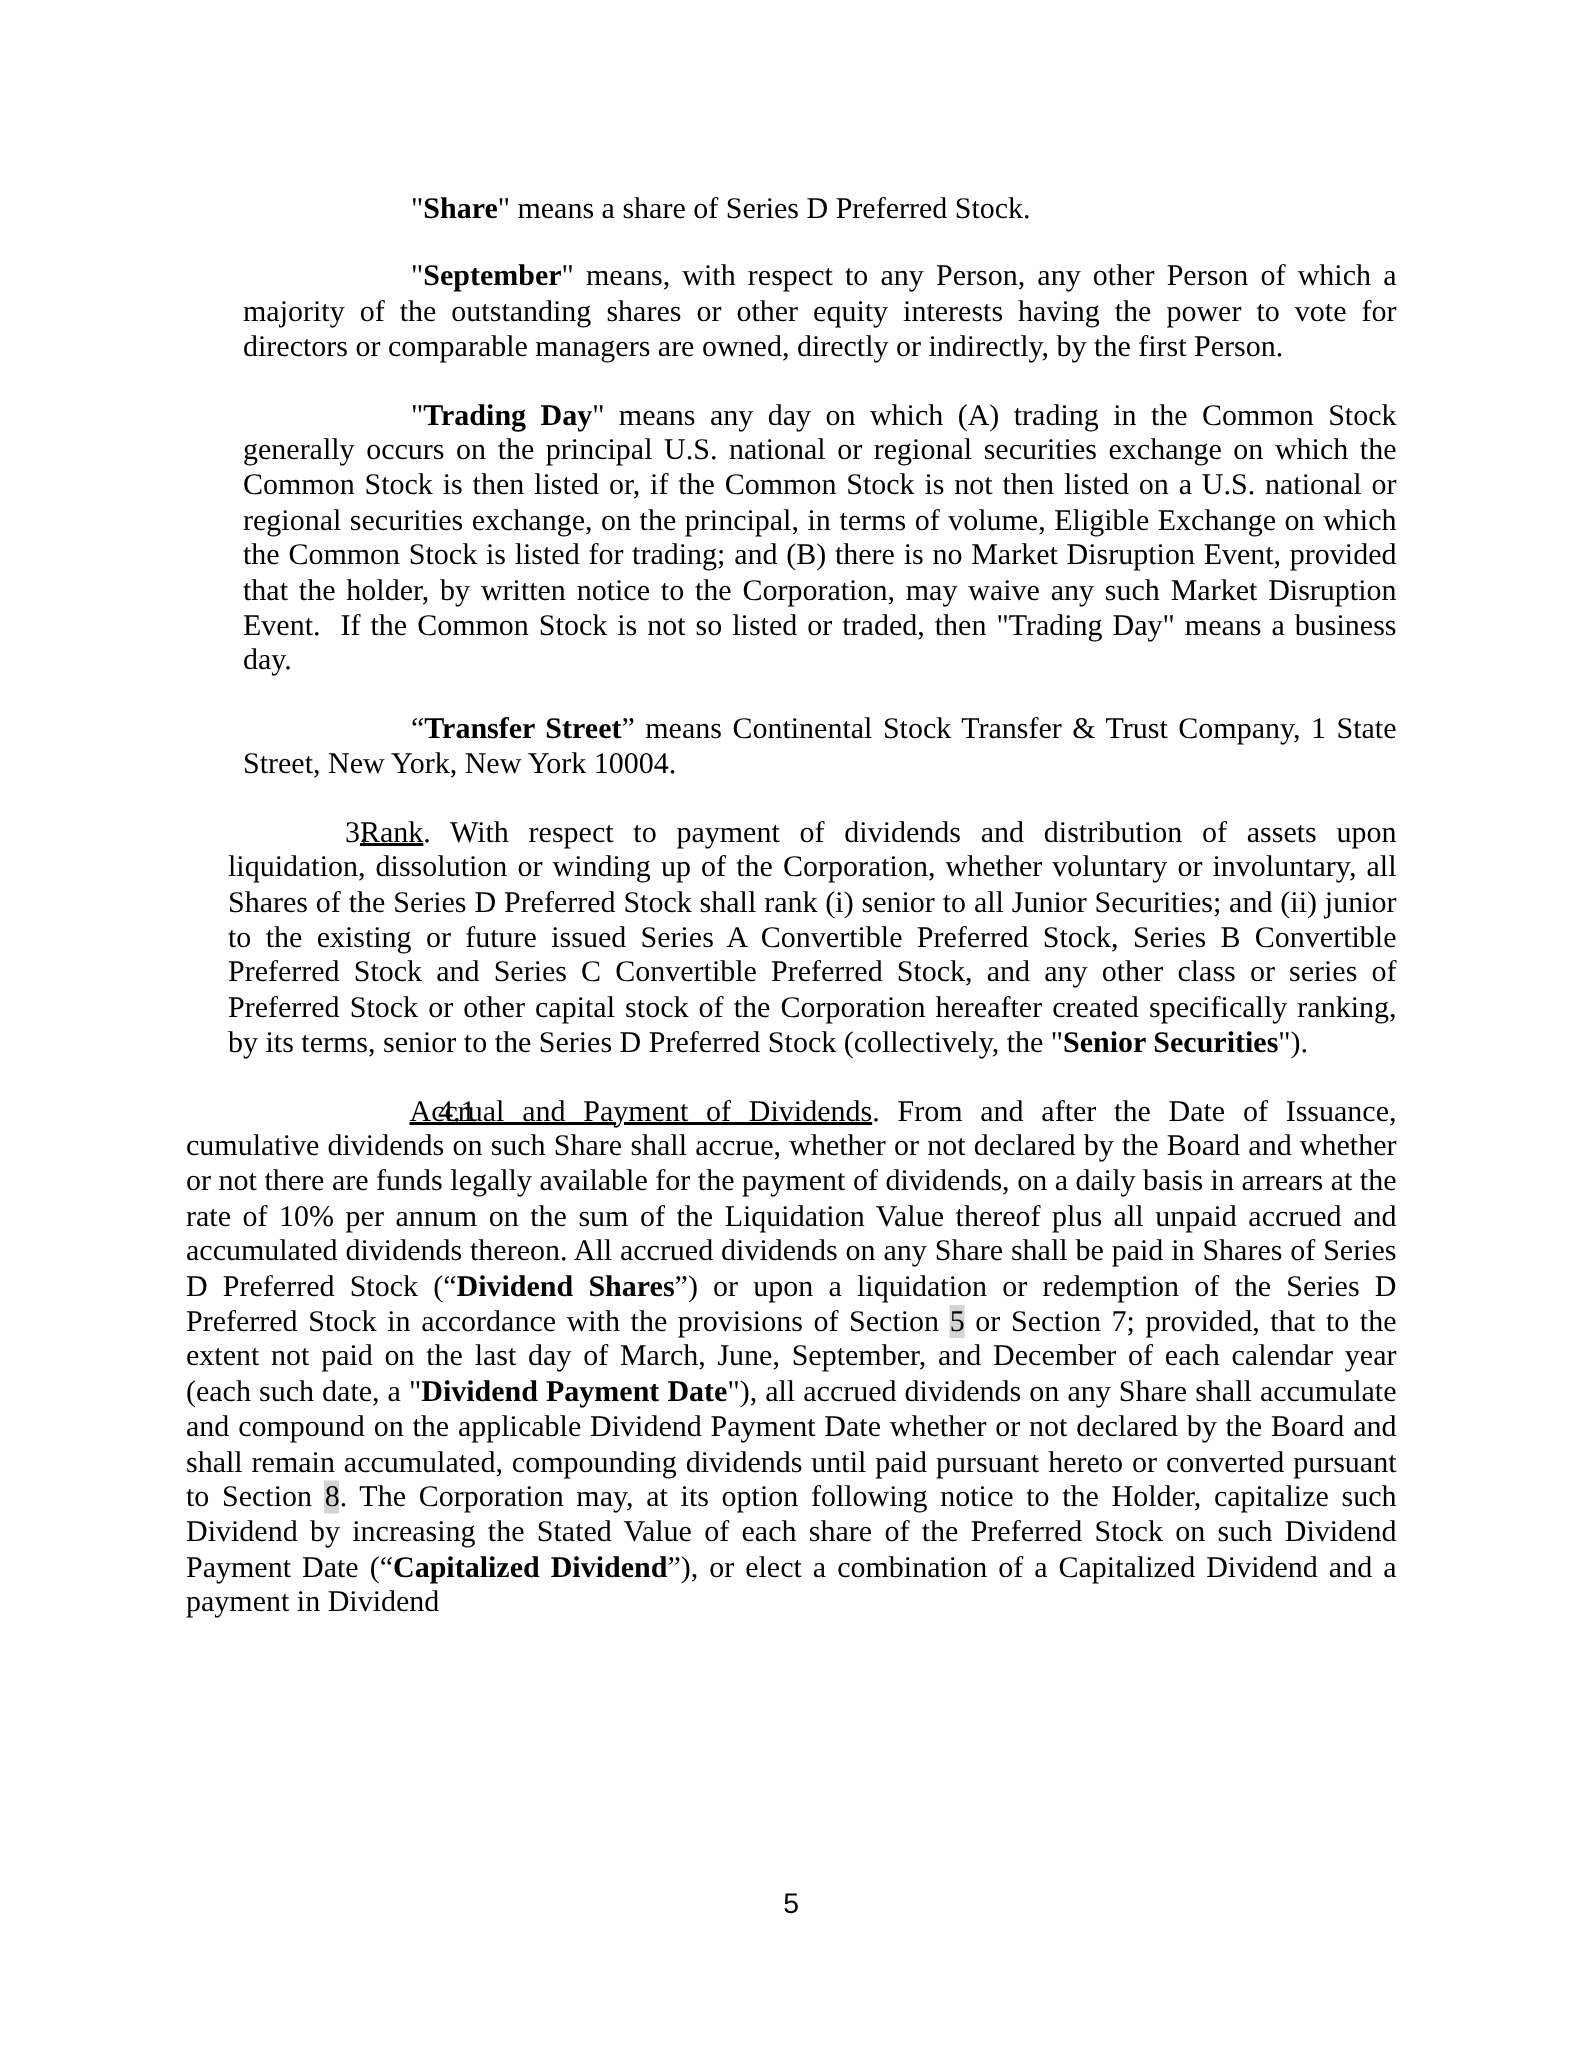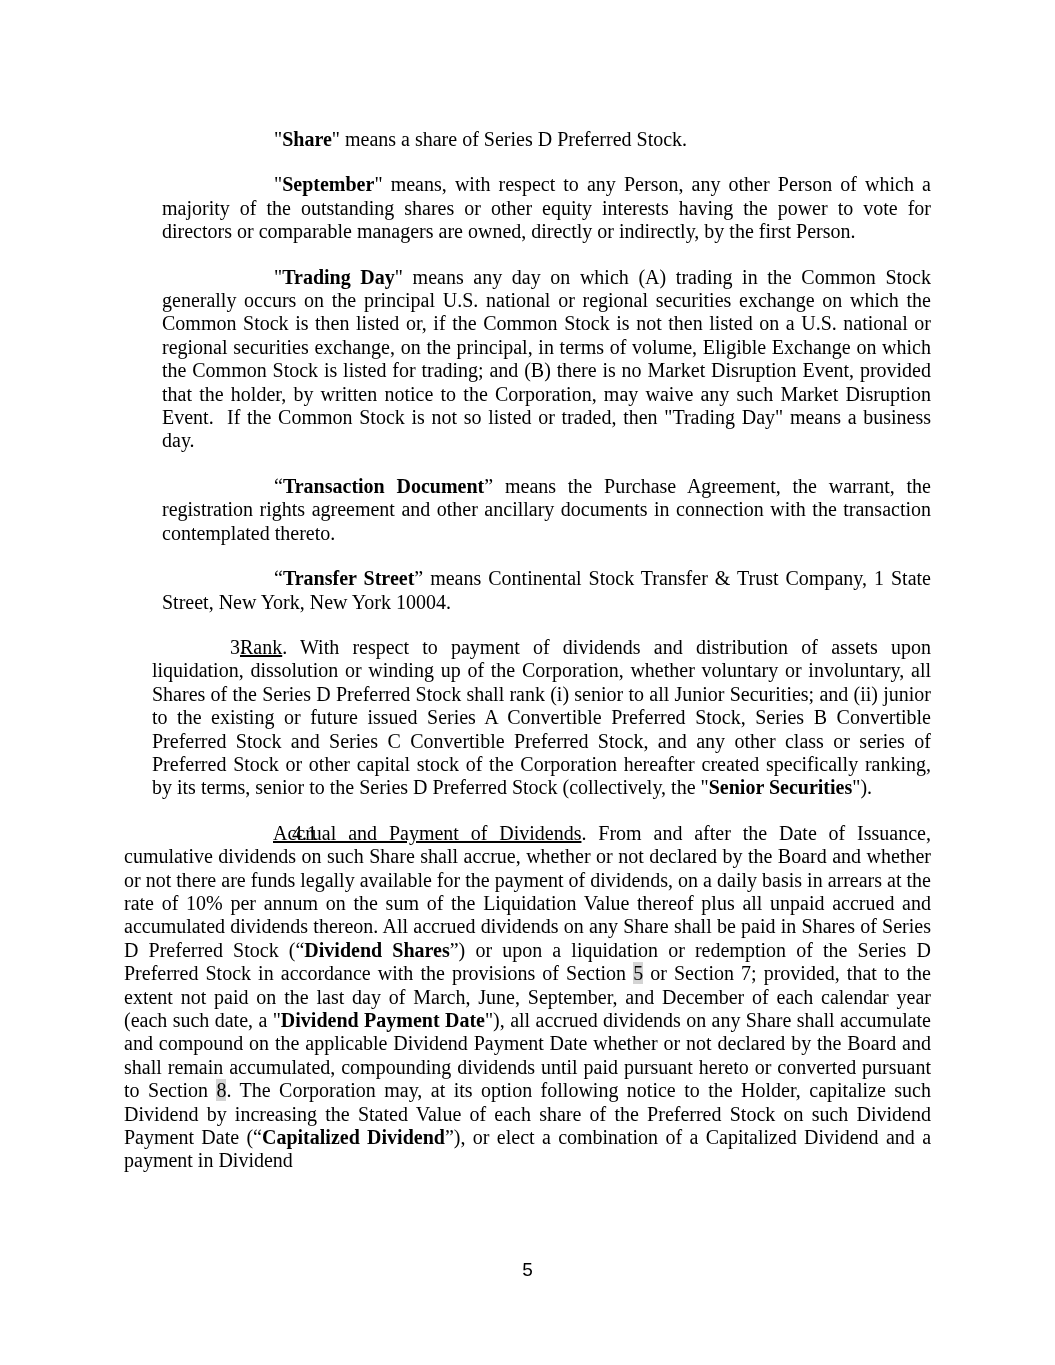--- a/index.html
+++ b/index.html
@@ -48,19 +48,18 @@
   }
 </style>
 </head>
 <body>
 
 <div class="page">
   <div class="content">
     <p class="para def"><span>"</span><span class="bold">Share</span><span>" means a share of Series D Preferred Stock.</span></p>
     <p class="para def"><span>"</span><span class="bold">September</span><span>" means, with respect to any Person, any other Person of which a majority of the outstanding shares or other equity interests having the power to vote for directors or comparable managers are owned, directly or indirectly, by the first Person.</span></p>
     <p class="para def"><span>"</span><span class="bold">Trading Day</span><span>" means any day on which (A) trading in the Common Stock generally occurs on the principal U.S. national or regional securities exchange on which the Common Stock is then listed or, if the Common Stock is not then listed on a U.S. national or regional securities exchange, on the principal, in terms of volume, Eligible Exchange on which the Common Stock is listed for trading; and (B) there is no Market Disruption Event, provided that the holder, by written notice to the Corporation, may waive any such Market Disruption Event.  If the Common Stock is not so listed or traded, then "Trading Day" means a business day.</span></p>
-    <p class="para def"><span>“</span><span class="bold">Transaction Document</span><span>” means the Purchase Agreement, the warrant, the registration rights agreement and other ancillary documents in connection with the transaction contemplated thereto.</span></p>
     <p class="para def"><span>“</span><span class="bold">Transfer Street</span><span>” means Continental Stock Transfer &amp; Trust Company, 1 State Street, New York, New York 10004.</span></p>
     <p class="para sec"><span class="num">3.</span><span class="und">Rank</span><span>. With respect to payment of dividends and distribution of assets upon liquidation, dissolution or winding up of the Corporation, whether voluntary or involuntary, all Shares of the Series D Preferred Stock shall rank (i) senior to all Junior Securities; and (ii) junior to the existing or future issued Series A Convertible Preferred Stock, Series B Convertible Preferred Stock and Series C Convertible Preferred Stock, and any other class or series of Preferred Stock or other capital stock of the Corporation hereafter created specifically ranking, by its terms, senior to the Series D Preferred Stock (collectively, the "</span><span class="bold">Senior Securities</span><span>").</span></p>
     <p class="para sec41"><span class="num">4.1</span><span class="und">Accrual and Payment of Dividends</span><span>. From and after the Date of Issuance, cumulative dividends on such Share shall accrue, whether or not declared by the Board and whether or not there are funds legally available for the payment of dividends, on a daily basis in arrears at the rate of 10% per annum on the sum of the Liquidation Value thereof plus all unpaid accrued and accumulated dividends thereon. All accrued dividends on any Share shall be paid in Shares of Series D Preferred Stock (“</span><span class="bold">Dividend Shares</span><span>”) or upon a liquidation or redemption of the Series D Preferred Stock in accordance with the provisions of Section </span><span class="hl">5</span><span> or Section 7; provided, that to the extent not paid on the last day of March, June, September, and December of each calendar year (each such date, a "</span><span class="bold">Dividend Payment Date</span><span>"), all accrued dividends on any Share shall accumulate and compound on the applicable Dividend Payment Date whether or not declared by the Board and shall remain accumulated, compounding dividends until paid pursuant hereto or converted pursuant to Section </span><span class="hl">8</span><span>. The Corporation may, at its option following notice to the Holder, capitalize such Dividend by increasing the Stated Value of each share of the Preferred Stock on such Dividend Payment Date (“</span><span class="bold">Capitalized Dividend</span><span>”), or elect a combination of a Capitalized Dividend and a payment in Dividend</span></p>
   </div>
   <div class="page-number">5</div>
 </div>
 
 </body></html>

